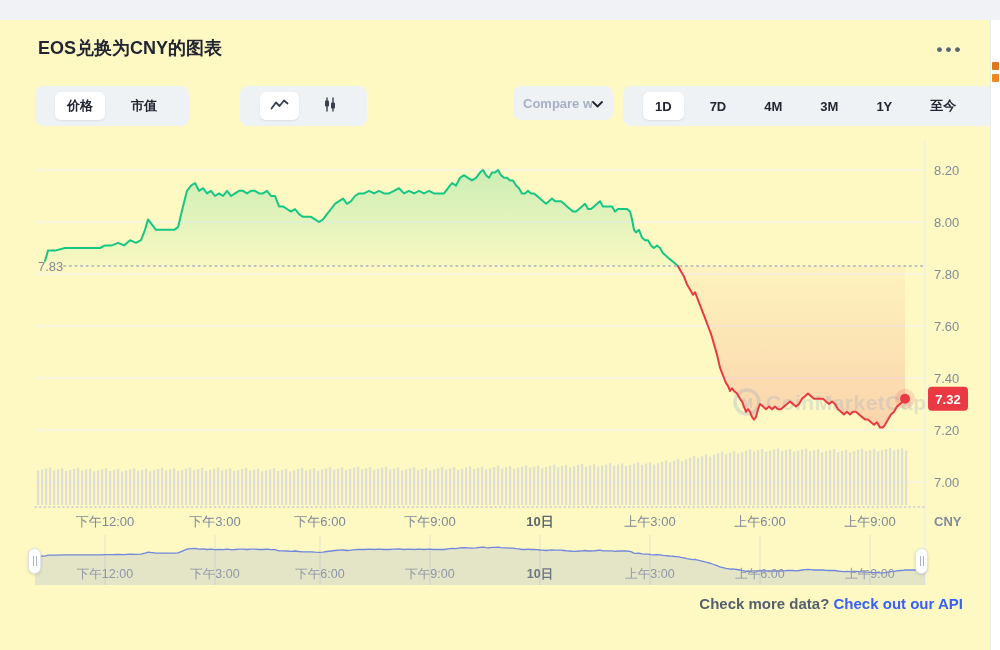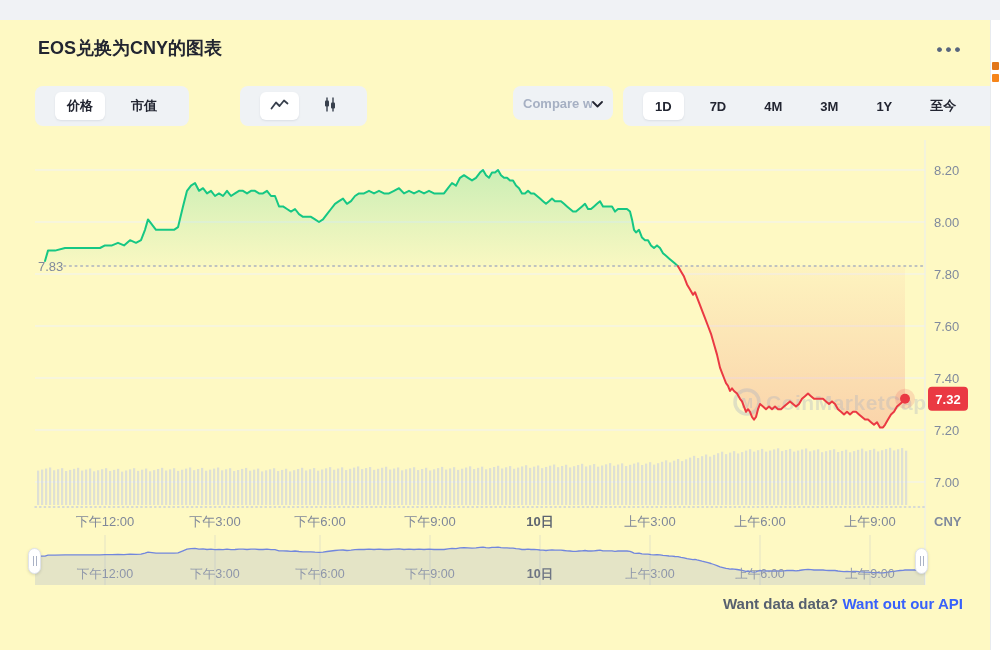--- a/index.html
+++ b/index.html
@@ -406,21 +406,21 @@
   </svg>
 
   <div class="nav-handle left">
       <div class="grip"></div>
     </div>
   <div class="nav-handle right">
       <div class="grip"></div>
     </div>
 
   <div class="footer">
-    <span class="q">Want data data?</span>
-    <a>Want out our API</a>
+    <span class="q">Check more data?</span>
+    <a>Check out our API</a>
   </div>
 
   <div class="right-sliver">
     <div class="sliver-orange1"></div>
     <div class="sliver-orange2"></div>
   </div>
 </div>
 
 </body></html>

